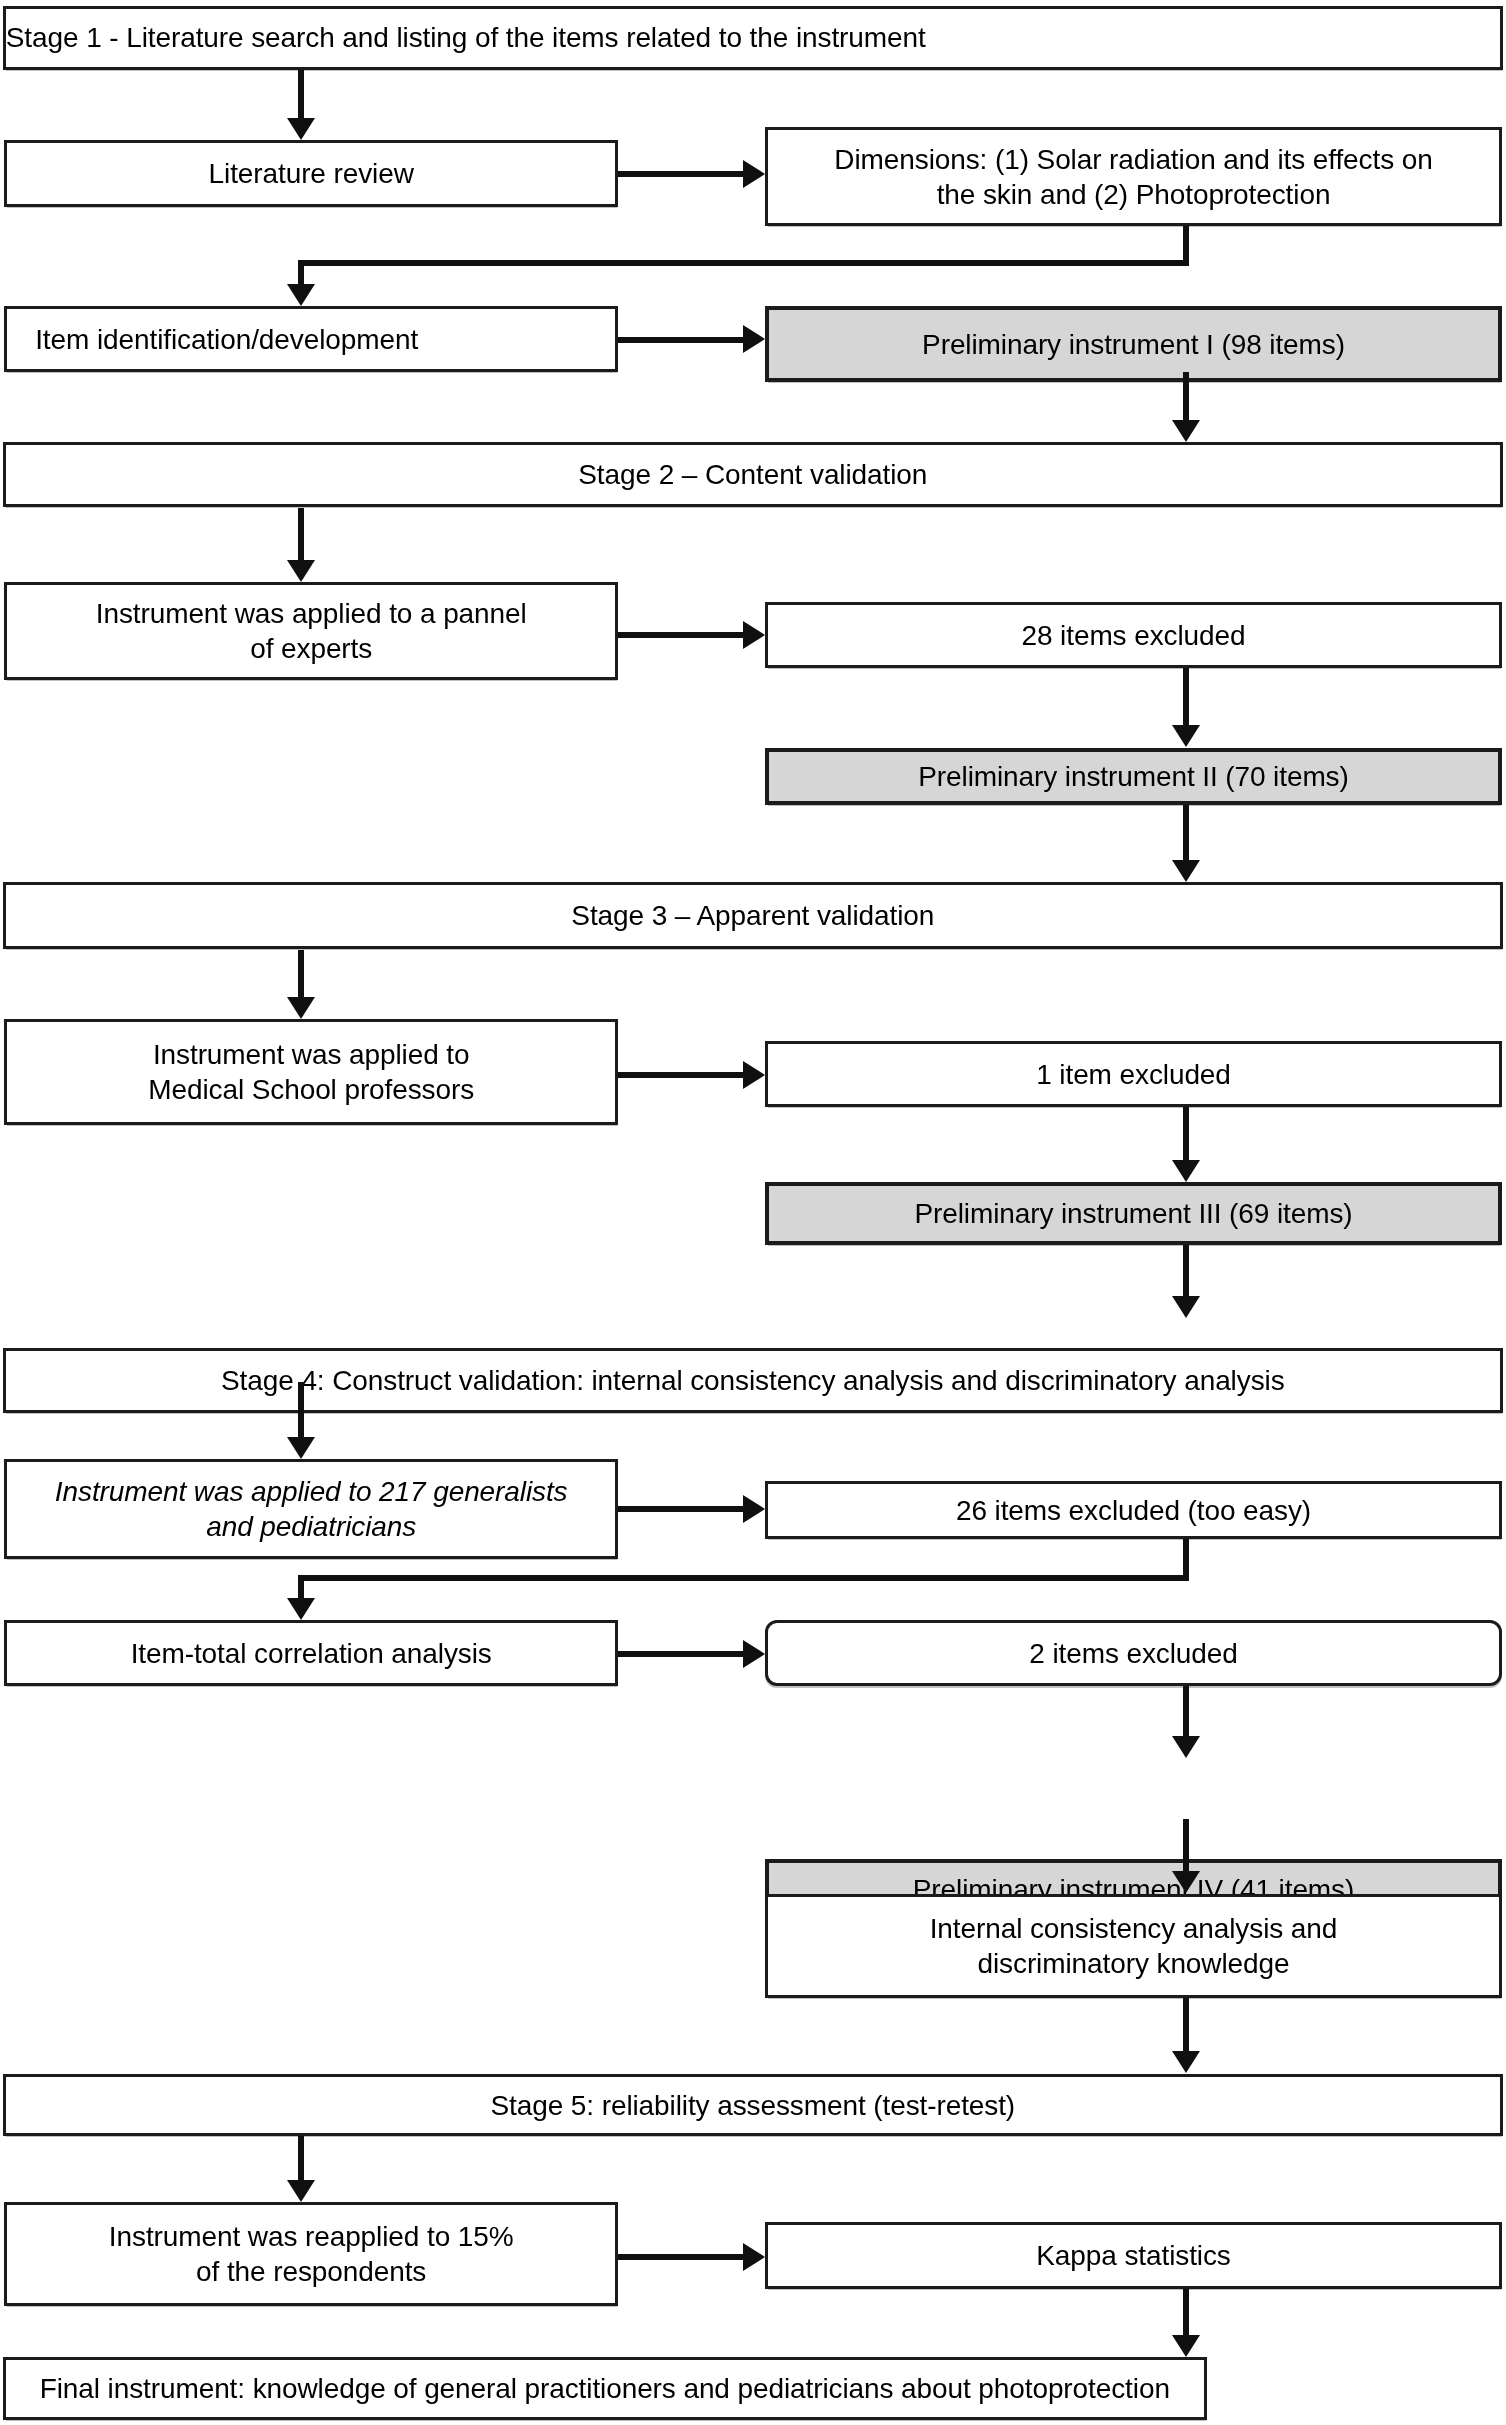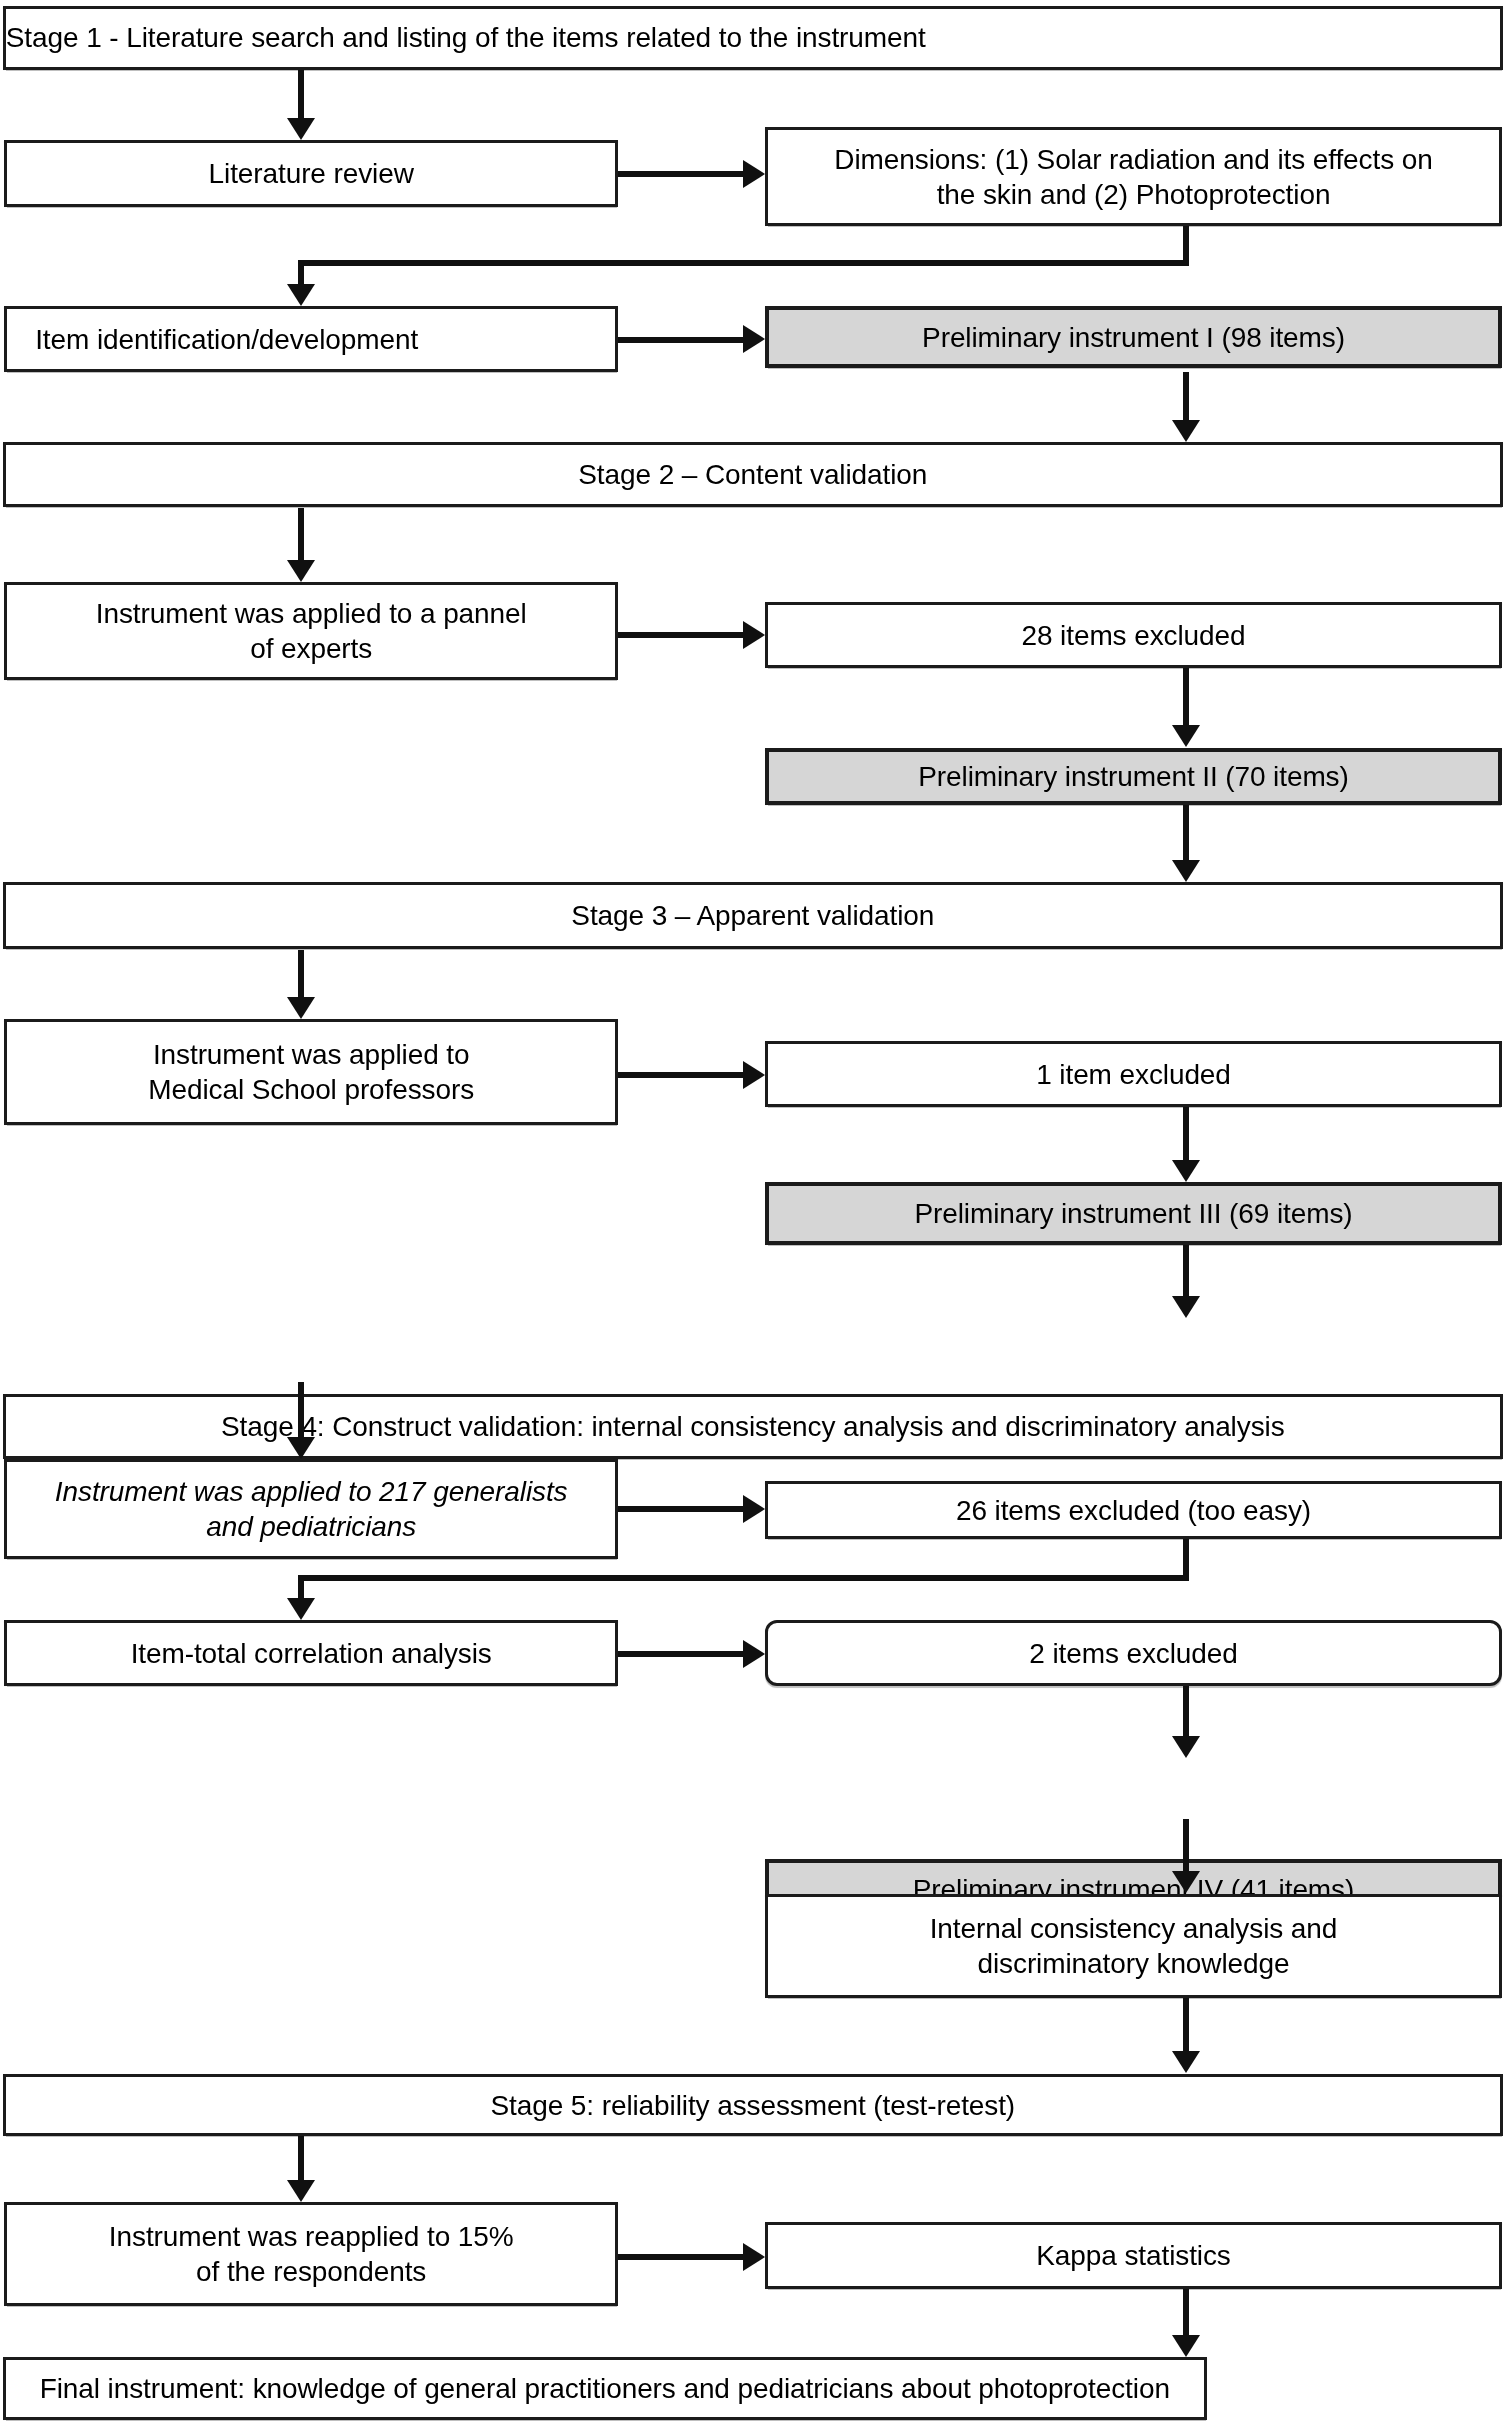--- a/index.html
+++ b/index.html
@@ -55,32 +55,32 @@
 </style>
 </head>
 <body>
 
 <div id="canvas">
     <div class="box left-align" style="left: 2.8px; top: 5.6px; width: 1500px; height: 64px; ">Stage 1 - Literature search and listing of the items related to the instrument</div>
     <div class="box" style="left: 4.2px; top: 140px; width: 614px; height: 67px;">Literature review</div>
     <div class="box" style="left: 765px; top: 127px; width: 737px; height: 99px;">Dimensions: (1) Solar radiation and its effects on
 the skin and (2) Photoprotection</div>
     <div class="box left-align" style="left: 4.2px; top: 306px; width: 614px; height: 66px; padding-left: 28px;">Item identification/development</div>
-    <div class="box result" style="left: 765px; top: 306px; width: 737px; height: 62px;">Preliminary instrument I (98 items)</div>
+    <div class="box result" style="left: 765px; top: 306px; width: 737px; height: 76px;">Preliminary instrument I (98 items)</div>
     <div class="box" style="left: 2.8px; top: 442px; width: 1500px; height: 65px;">Stage 2 – Content validation</div>
     <div class="box" style="left: 4.2px; top: 582px; width: 614px; height: 98px;">Instrument was applied to a pannel
 of experts</div>
     <div class="box" style="left: 765px; top: 602px; width: 737px; height: 66px;">28 items excluded</div>
     <div class="box result" style="left: 765px; top: 748px; width: 737px; height: 57px;">Preliminary instrument II (70 items)</div>
     <div class="box" style="left: 2.8px; top: 882px; width: 1500px; height: 67px;">Stage 3 – Apparent validation</div>
     <div class="box" style="left: 4.2px; top: 1019px; width: 614px; height: 106px;">Instrument was applied to
 Medical School professors</div>
     <div class="box" style="left: 765px; top: 1041px; width: 737px; height: 66px;">1 item excluded</div>
     <div class="box result" style="left: 765px; top: 1182px; width: 737px; height: 63px;">Preliminary instrument III (69 items)</div>
-    <div class="box" style="left: 2.8px; top: 1394px; width: 1500px; height: 65px;">Stage 4: Construct validation: internal consistency analysis and discriminatory analysis</div>
+    <div class="box" style="left: 2.8px; top: 1348px; width: 1500px; height: 65px;">Stage 4: Construct validation: internal consistency analysis and discriminatory analysis</div>
     <div class="box" style="left: 4.2px; top: 1459px; width: 614px; height: 100px; font-style: italic;">Instrument was applied to 217 generalists
 and pediatricians</div>
     <div class="box" style="left: 765px; top: 1481px; width: 737px; height: 58px;">26 items excluded (too easy)</div>
     <div class="box" style="left: 4.2px; top: 1620px; width: 614px; height: 66px;">Item-total correlation analysis</div>
     <div class="box" style="left: 765px; top: 1620px; width: 737px; height: 66px; border-radius: 12px;">2 items excluded</div>
     <div class="box result" style="left: 765px; top: 1859px; width: 737px; height: 61px;">Preliminary instrument IV (41 items)</div>
     <div class="box" style="left: 765px; top: 1894px; width: 737px; height: 104px;">Internal consistency analysis and
 discriminatory knowledge</div>
     <div class="box" style="left: 2.8px; top: 2074px; width: 1500px; height: 62px;">Stage 5: reliability assessment (test-retest)</div>
     <div class="box" style="left: 4.2px; top: 2202px; width: 614px; height: 104px;">Instrument was reapplied to 15%

